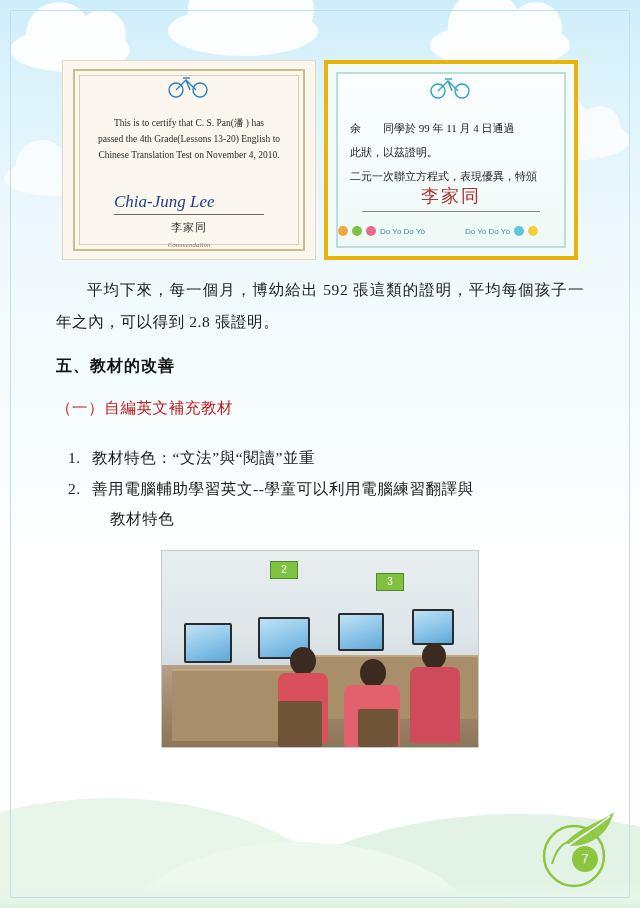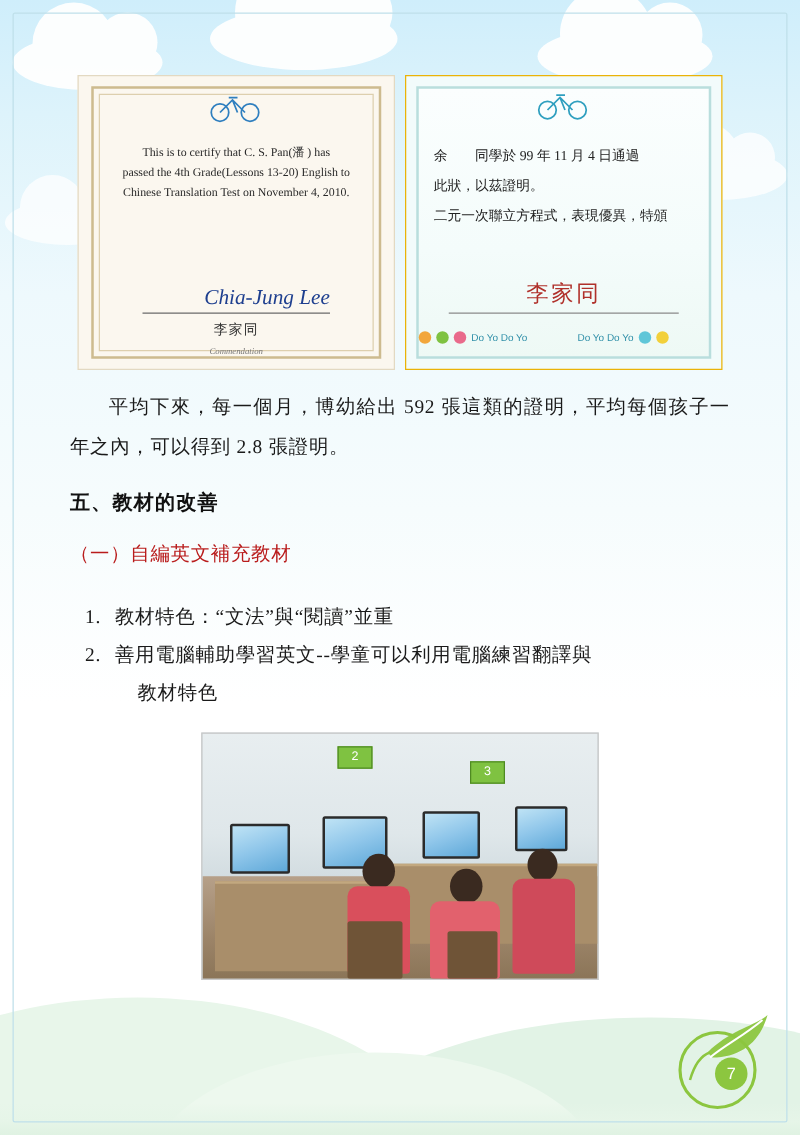--- a/index.html
+++ b/index.html
@@ -122,21 +122,21 @@
   
   .cert-row {
     display: flex;
     gap: 8px;
     justify-content: center;
     margin-bottom: 14px;
   }
   .cert {
     position: relative;
     width: 254px;
-    height: 236px;
+    height: 200px;
     box-sizing: border-box;
     overflow: hidden;
   }
 
   .cert-en {
     background: #fbf7ef;
     border: 1px solid #e3d9c2;
   }
   .cert-en-inner {
     position: absolute;
@@ -167,21 +167,21 @@
     line-height: 16px;
     color: #2a2a2a;
     text-align: center;
   }
   .cert-sign {
     position: absolute;
     left: 50%;
     transform: translateX(-50%);
     bottom: 44px;
     width: 150px;
-    text-align: right;
+    text-align: left;
     font-family: "Liberation Serif", serif;
     color: #1e3f8f;
     font-size: 17px;
     font-style: italic;
     border-bottom: 1px solid #6b6b6b;
     padding-bottom: 2px;
   }
   .cert-sign-name {
     position: absolute;
     left: 50%;
@@ -196,21 +196,21 @@
     left: 50%;
     transform: translateX(-50%);
     bottom: 10px;
     font-size: 7px;
     color: #777;
     font-style: italic;
   }
 
   .cert-zh {
     background: #f2fbfb;
-    border: 1px solid #eab308;
+    border: 4px solid #eab308;
   }
   .cert-zh-inner {
     position: absolute;
     left: 8px; top: 8px; right: 8px; bottom: 8px;
     border: 2px solid #b9dedd;
     box-sizing: border-box;
     background: linear-gradient(180deg, #fbfefe 0%, #f4fcfb 60%, #eef9f5 100%);
   }
   .cert-zh-logo {
     position: absolute;

